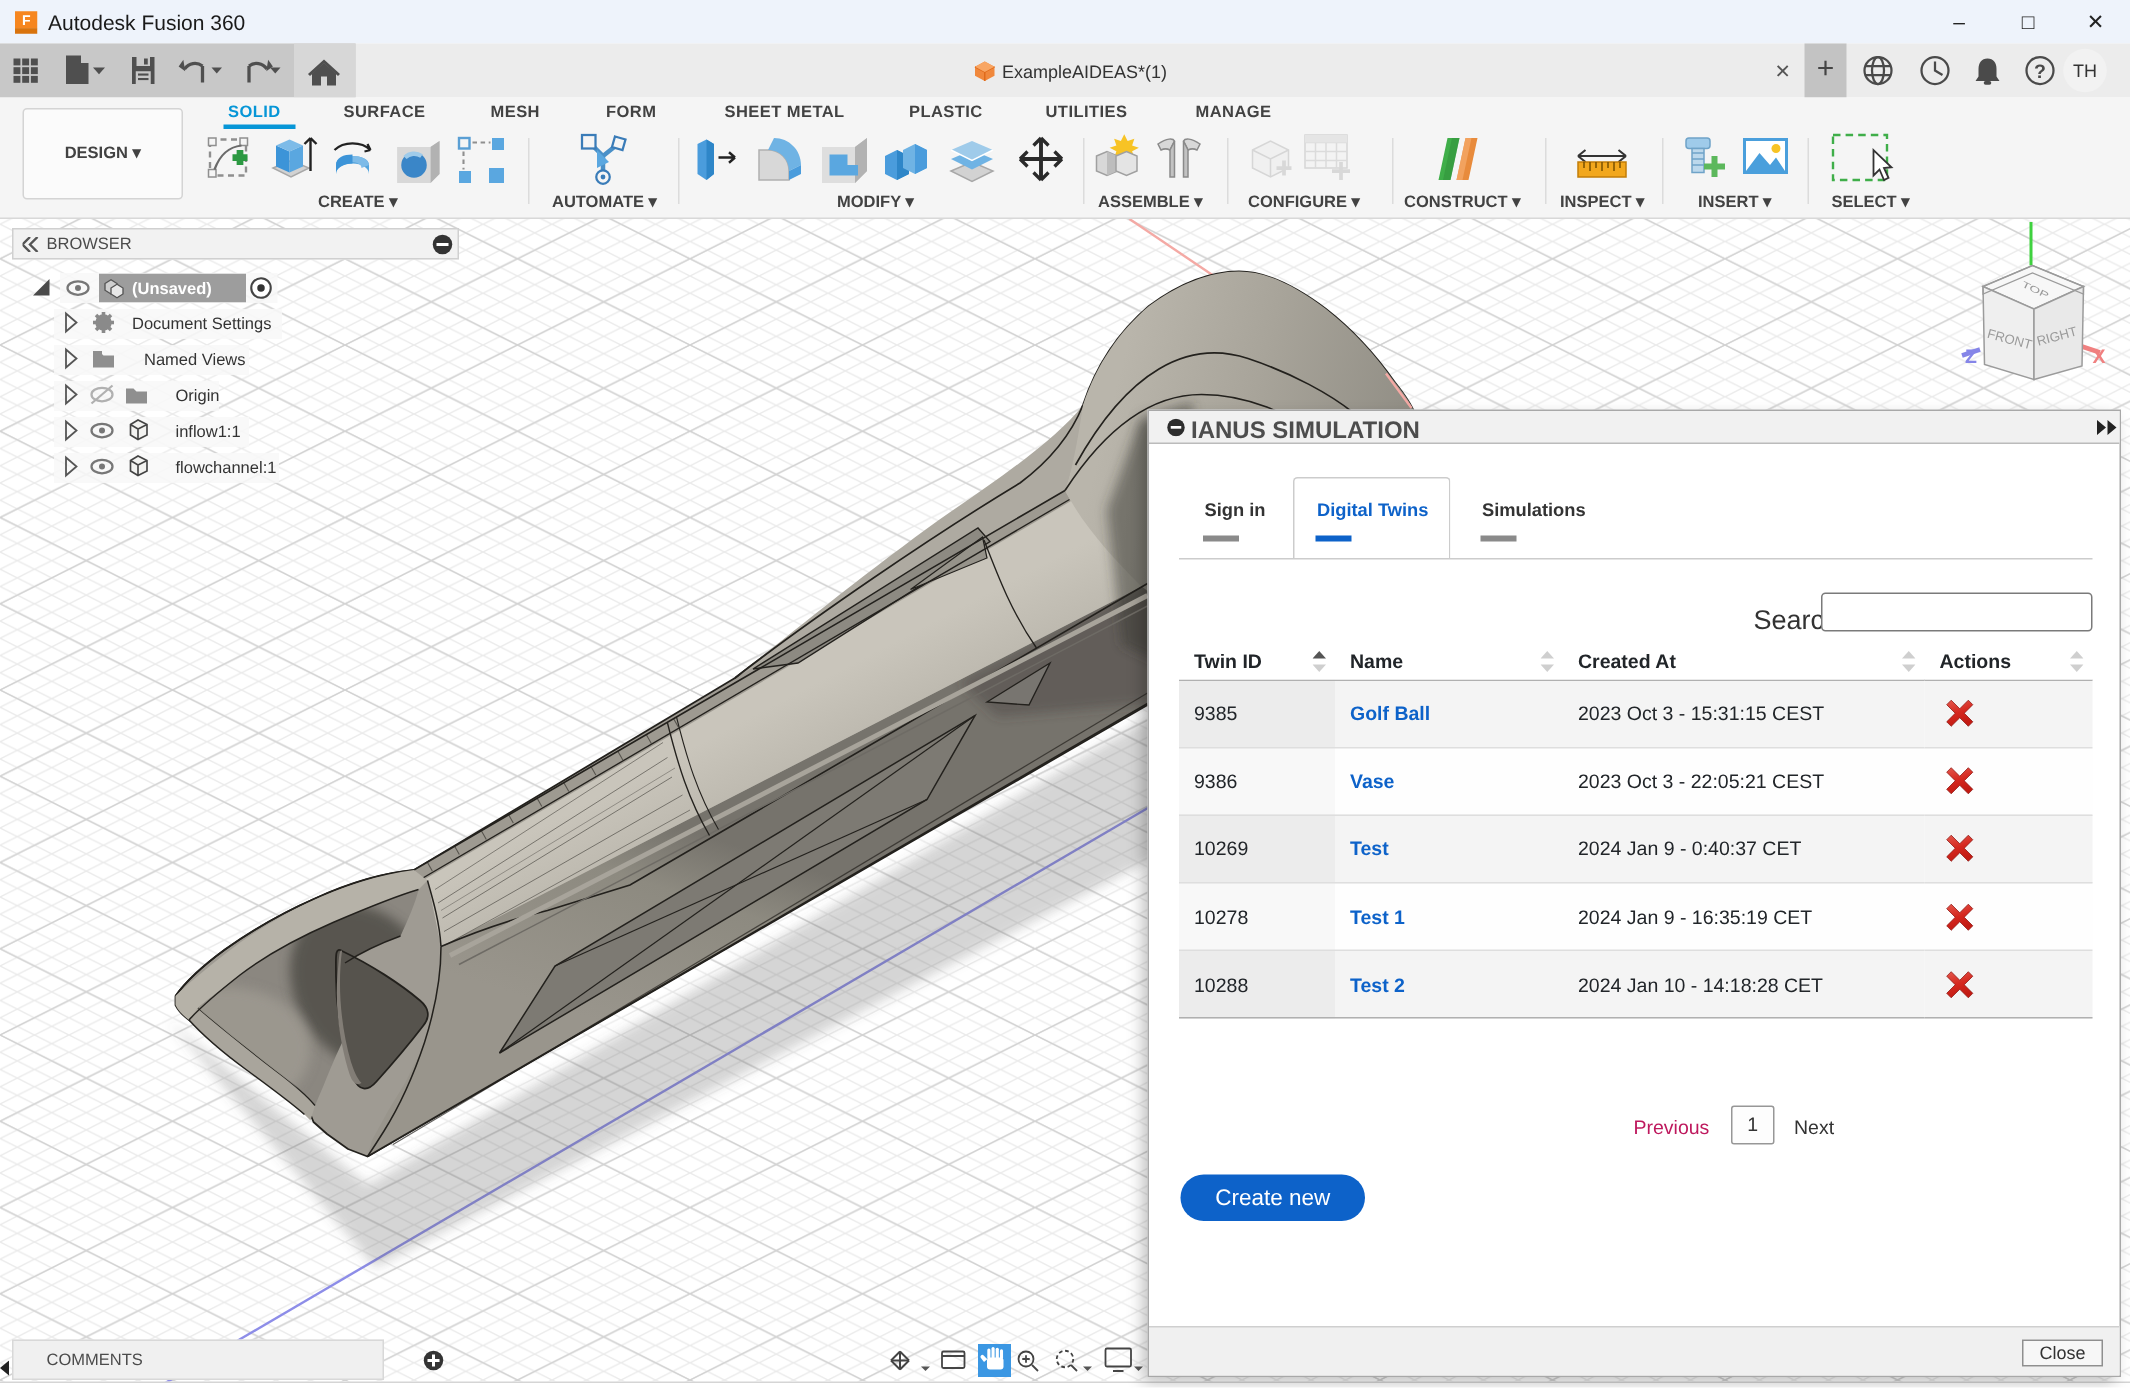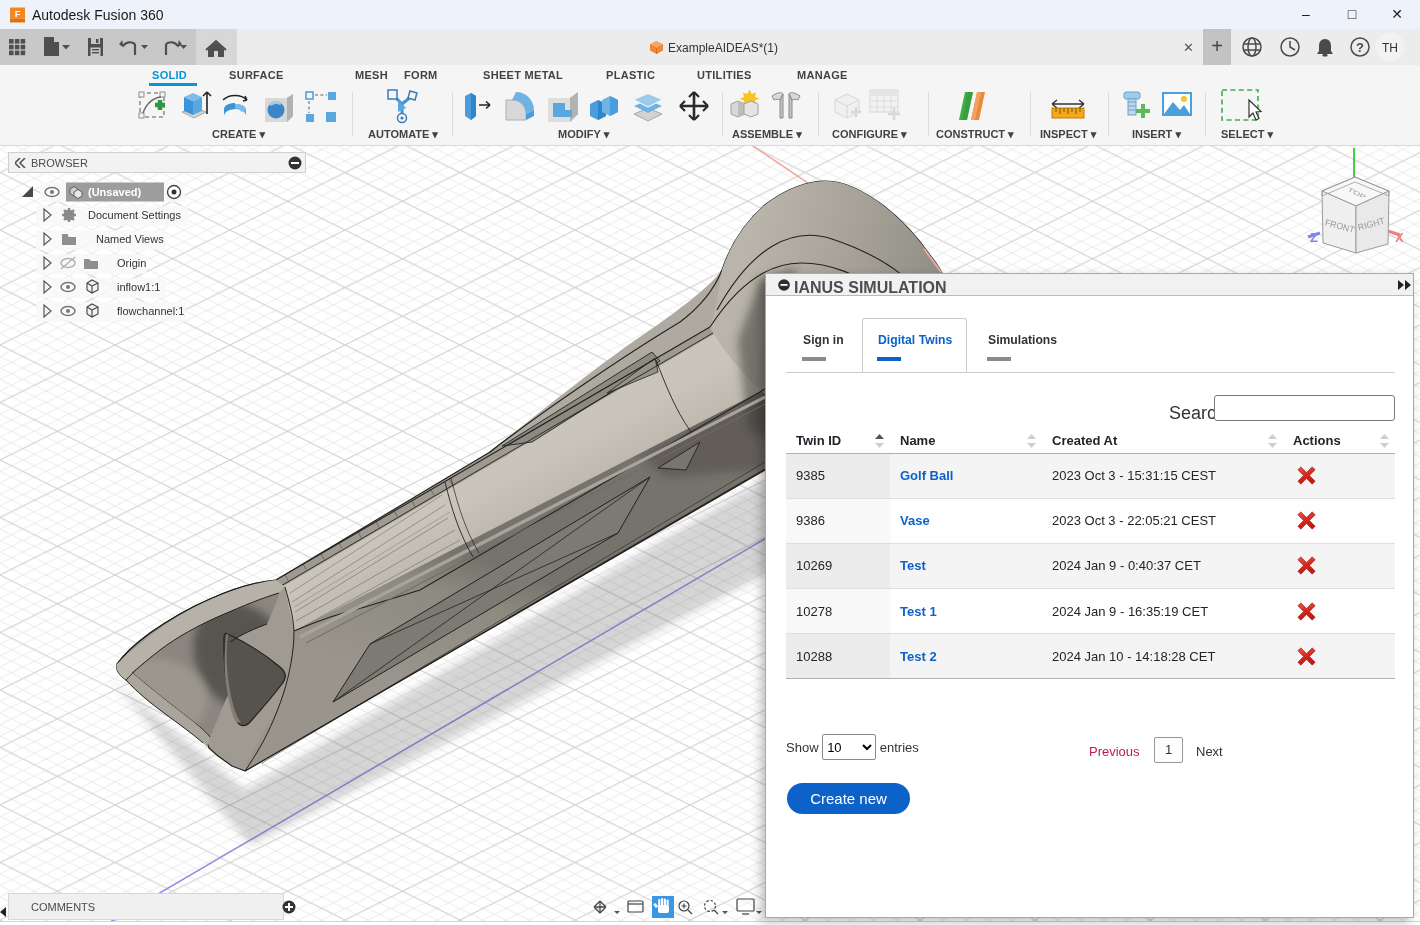--- a/index.html
+++ b/index.html
@@ -29,21 +29,21 @@
   #designbox { left:15px; top:-14px; width:107px; height:61px; background:#fbfbfb; border:1px solid #d4d4d4; border-radius:3px; font-size:11px; font-weight:bold; color:#424242; text-align:center; line-height:59px; }
 
   
   #viewport { left:0; top:146px; width:1420px; height:775px; }
   #vpbottomline { left:0; top:921px; width:1420px; height:1px; background:#d5d5d5; }
 
   
   #browserhead { left:8px; top:152px; width:298px; height:21px; background:#f2f2f2; border:1px solid #d0d0d0; font-size:11px; color:#4b4b4b; }
 
   
-  #comments { left:8px; top:893px; width:276px; height:27px; background:#f0f0f0; border:1px solid #d8d8d8; font-size:11px; color:#4b4b4b; }
+  #comments { left:8px; top:893px; width:248px; height:27px; background:#f0f0f0; border:1px solid #d8d8d8; font-size:11px; color:#4b4b4b; }
 
   
   #dialog { left:765px; top:273px; width:649px; height:645px; background:#fff; border:1px solid #a8a8a8; box-shadow:-4px 4px 10px rgba(0,0,0,0.25); }
   #dlghead { left:0; top:0; width:647px; height:22px; background:#f1f1f1; border-bottom:1px solid #bbb; }
   #dlgtitle { left:28px; top:5px; font-size:16px; font-weight:bold; color:#4d4d4d; letter-spacing:0; }
   #dlgfoot { left:0; top:610px; width:647px; height:33px; background:#f0f0f0; border-top:1px solid #cfcfcf; }
   #closebtn { left:582px; top:8px; width:54px; height:18px; background:#f7f7f7; border:1px solid #8f8f8f; font-size:12px; color:#333; text-align:center; line-height:16px; }
 
   .tabtxt { position:absolute; font-size:12.2px; font-weight:bold; color:#333; }
   .tabbar { position:absolute; width:24px; height:4px; background:#8a8a8a; }
@@ -496,29 +496,30 @@
   <g transform="translate(1222,90)">
     <rect x="0" y="0" width="36" height="30" fill="none" stroke="#3fae49" stroke-width="1.6" stroke-dasharray="5 3.4"></rect>
     <path d="M28,12 L28,29 L32,25 L35,32 L38,30.5 L35,24 L40,23.5 Z" fill="#fff" stroke="#333" stroke-width="1.2" transform="translate(-1,-2)"></path>
   </g>
 </svg>
 
 <div id="ribbontabs" class="abs">
   <div class="rtab" style="left:152px; color:#0696d7;">SOLID</div>
   <div class="abs" style="left:149px; top:18px; width:48px; height:3px; background:#0696d7;"></div>
   <div class="rtab" style="left:229px;">SURFACE</div>
-  <div class="rtab" style="left:327px;margin-left:28px;">MESH</div>
+  <div class="rtab" style="left:327px;">MESH</div>
   <div class="rtab" style="left:404px;">FORM</div>
   <div class="rtab" style="left:483px;">SHEET METAL</div>
   <div class="rtab" style="left:606px;">PLASTIC</div>
   <div class="rtab" style="left:697px;">UTILITIES</div>
   <div class="rtab" style="left:797px;">MANAGE</div>
 </div>
 
 <div id="ribbon" class="abs">
+  <div id="designbox" class="abs">DESIGN ▾</div>
   <div class="glabel" style="left:212px;">CREATE ▾</div>
   <div class="glabel" style="left:368px;">AUTOMATE ▾</div>
   <div class="glabel" style="left:558px;">MODIFY ▾</div>
   <div class="glabel" style="left:732px;">ASSEMBLE ▾</div>
   <div class="glabel" style="left:832px;">CONFIGURE ▾</div>
   <div class="glabel" style="left:936px;">CONSTRUCT ▾</div>
   <div class="glabel" style="left:1040px;">INSPECT ▾</div>
   <div class="glabel" style="left:1132px;">INSERT ▾</div>
   <div class="glabel" style="left:1221px;">SELECT ▾</div>
   <div class="gsep" style="left:352px;"></div>
@@ -736,19 +737,21 @@
                   <stop offset="0.55" stop-color="#d5281f"></stop>
                   <stop offset="1" stop-color="#c21a12"></stop>
                 </linearGradient>
               </defs>
               <path d="M3.8,0.8 L9.5,6.5 L15.2,0.8 L18.2,3.8 L12.5,9.5 L18.2,15.2 L15.2,18.2 L9.5,12.5 L3.8,18.2 L0.8,15.2 L6.5,9.5 L0.8,3.8 Z" fill="url(#xg)" stroke="#8c1410" stroke-width="0.5"></path>
             </svg></td>
         </tr>
   </tbody>
     </table>
 
-  <div id="showrow" class="abs">Show <select id="showsel"><option>10</option></select> entries</div>
   <div class="abs" style="left:323px; top:470px; font-size:13px; color:#be185d;">Previous</div>
   <div class="abs" style="left:388px; top:463px; width:29px; height:26px; border:1px solid #979797; border-radius:2px; background:#fdfdfd; font-size:13px; color:#333; text-align:center; line-height:24px;">1</div>
   <div class="abs" style="left:430px; top:470px; font-size:13px; color:#333;">Next</div>
   <div id="createbtn" class="abs">Create new</div>
 
+  <div id="dlgfoot" class="abs">
+    <div id="closebtn" class="abs">Close</div>
+  </div>
 </div>
 
 </body></html>

